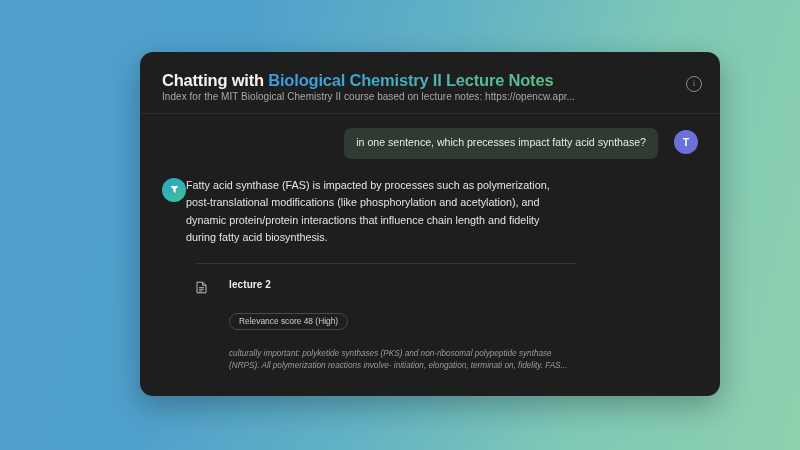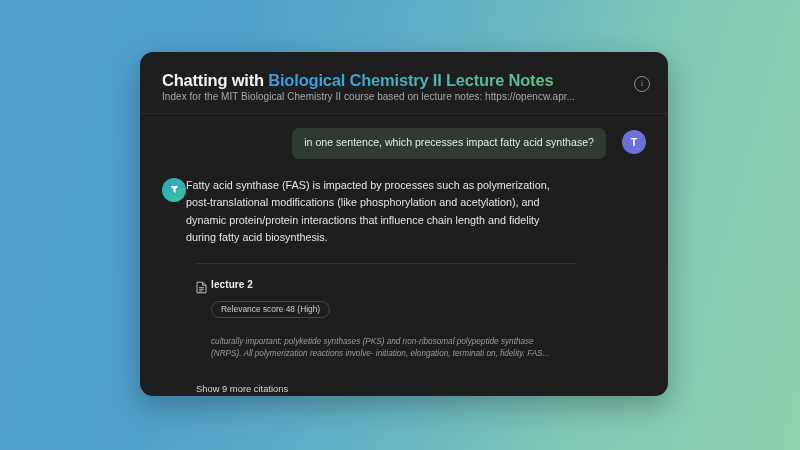--- a/index.html
+++ b/index.html
@@ -17,21 +17,21 @@
         #63b3c4 52%,
         #7fc8b6 74%,
         #8ed1ae 100%);
   }
 
   
   #chat-card {
     position: absolute;
     left: 140px;
     top: 52px;
-    width: 528px;
+    width: 580px;
     height: 344px;
     background: #1e1e1e;
     border-radius: 13px;
     box-shadow: 0 10px 30px rgba(0,0,0,0.28);
     overflow: hidden;
   }
 
   
   #card-header {
     position: relative;
@@ -142,34 +142,34 @@
     height: 1px;
     background: #343434;
     margin: 16px 0 0 34px;
     width: 380px;
   }
 
   
   #citation-block {
     margin: 15px 0 0 34px;
     display: flex;
-    gap: 4px;
+    gap: 22px;
     align-items: flex-start;
   }
   #doc-icon { flex: 0 0 auto; margin-top: 1px; }
   #citation-body { flex: 1 1 auto; }
   #citation-title {
     font-size: 10px;
     font-weight: bold;
     color: #ededed;
     letter-spacing: 0.1px;
   }
   #relevance-badge {
     display: inline-block;
-    margin-top: 11px;
+    margin-top: 23px;
     padding: 2.5px 9px 3px 9px;
     border: 1px solid #4a4a4a;
     border-radius: 10px;
     font-size: 8.4px;
     color: #cfcfcf;
     white-space: nowrap;
   }
   #citation-snippet {
     margin-top: 18px;
     font-size: 8.2px;

